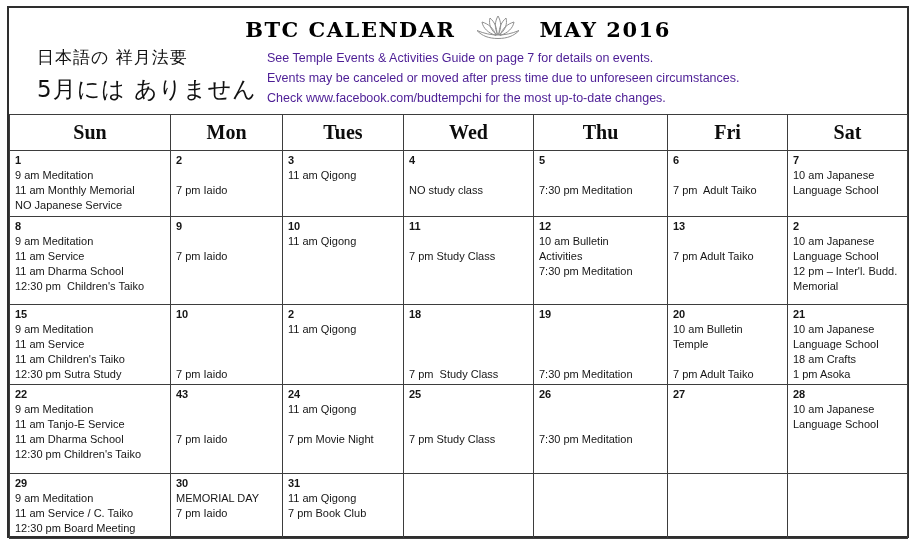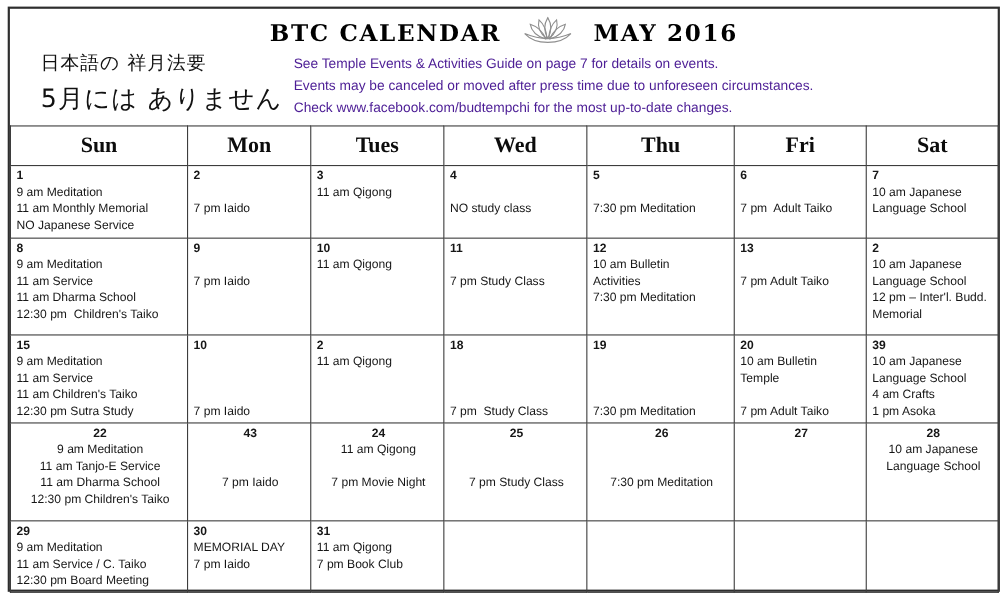--- a/index.html
+++ b/index.html
@@ -28,21 +28,21 @@
   th, td { border:1.6px solid #3d3d3d; }
   th { font-family:"Liberation Serif", serif; font-weight:bold; font-size:20px;
        height:36px; vertical-align:middle; text-align:center; color:#0c0c0c; }
   td { vertical-align:top; padding:2px 3px 2px 5px; font-size:11px;
        line-height:15px; color:#161616; }
   .dnum { font-weight:bold; min-height:15px; }
   .evt  { min-height:15px; white-space:pre-wrap; }
   tr.w0 td { height:66px; }
   tr.w1 td { height:88px; }
   tr.w2 td { height:63px; }
-  tr.w3 td { height:89px;text-align:center; }
+  tr.w3 td { height:89px; }
   tr.w4 td { height:55px; }
 </style>
 </head>
 <body>
 
 <div class="sheet">
 
   <div class="hdr">
     <div class="title-row"><span>BTC CALENDAR</span><span class="lotus"><svg width="44" height="27" viewBox="0 0 44 27" aria-hidden="true">
             <g fill="none" stroke="#8f8f8f" stroke-width="1">
@@ -201,24 +201,24 @@
             <div class="evt">7:30 pm Meditation</div>
           </td>
           <td>
             <div class="dnum">20</div>
             <div class="evt">10 am Bulletin</div>
             <div class="evt">Temple</div>
             <div class="evt"></div>
             <div class="evt">7 pm Adult Taiko</div>
           </td>
           <td>
-            <div class="dnum">39</div>
-            <div class="evt">10 am Japanese</div>
-            <div class="evt">Language School</div>
-            <div class="evt">4 am Crafts</div>
+            <div class="dnum">21</div>
+            <div class="evt">10 am Japanese</div>
+            <div class="evt">Language School</div>
+            <div class="evt">18 am Crafts</div>
             <div class="evt">1 pm Asoka</div>
           </td>
         </tr>
         <tr class="w3">
           <td>
             <div class="dnum">22</div>
             <div class="evt">9 am Meditation</div>
             <div class="evt">11 am Tanjo-E Service</div>
             <div class="evt">11 am Dharma School</div>
             <div class="evt">12:30 pm Children's Taiko</div>

